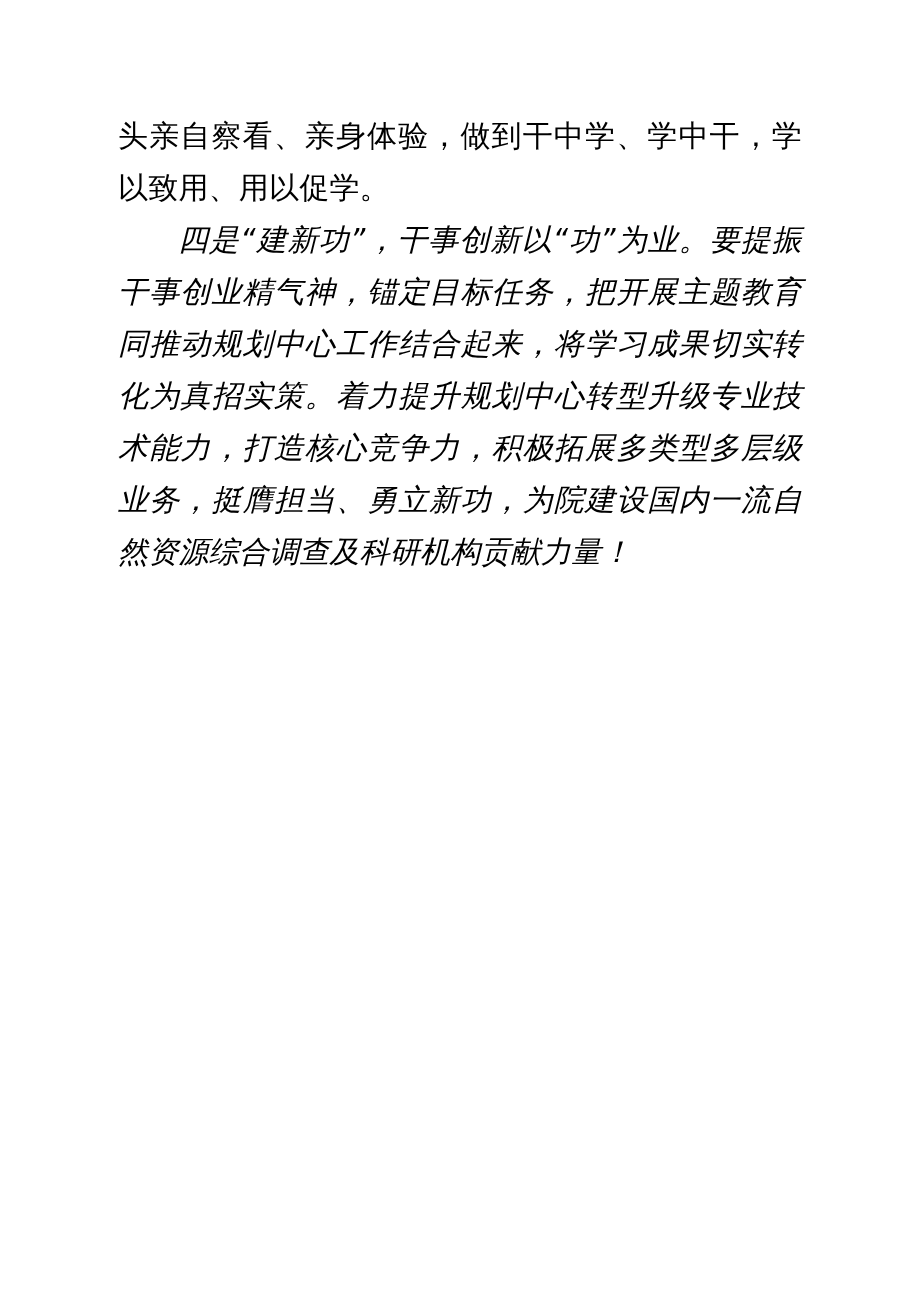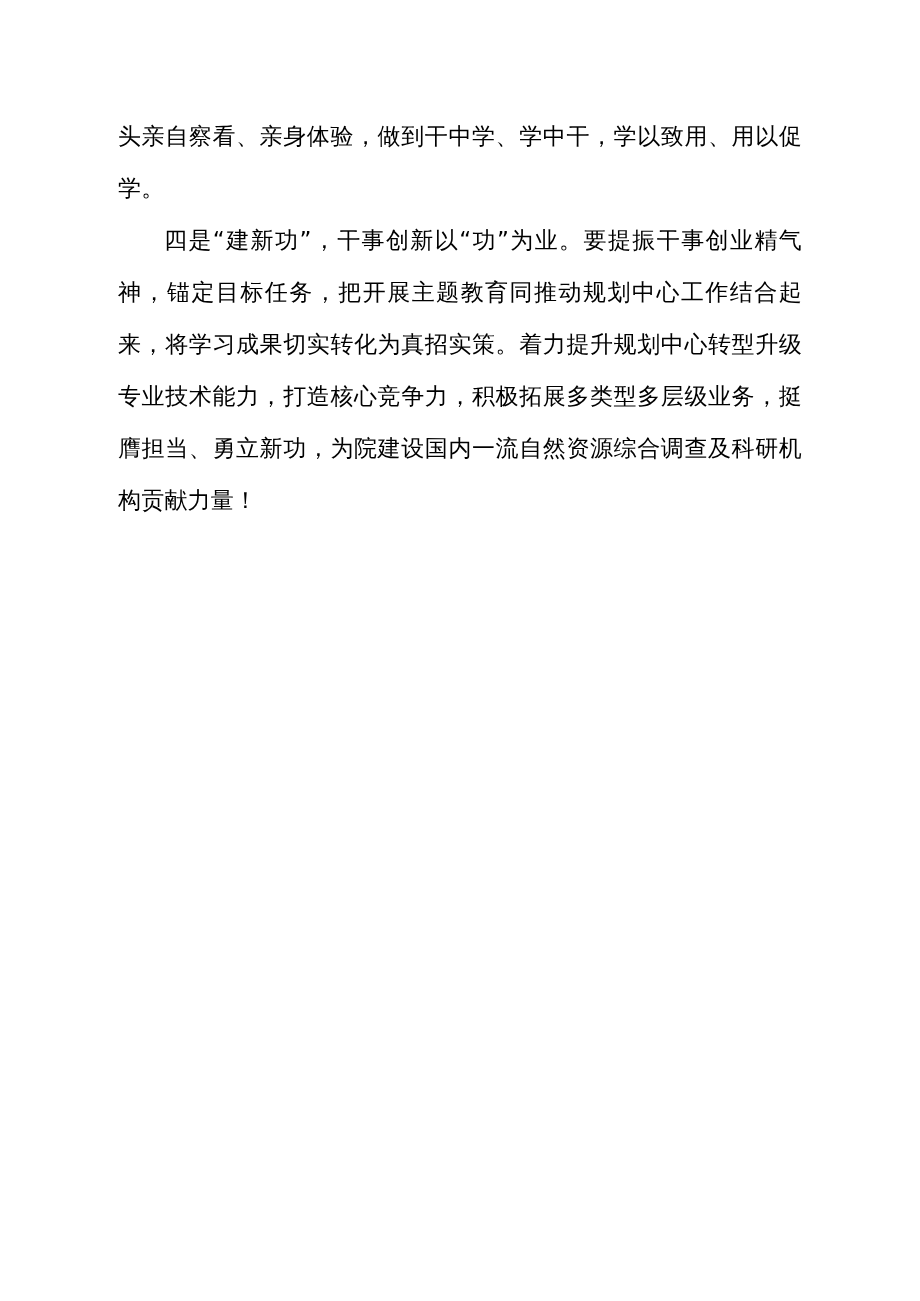--- a/index.html
+++ b/index.html
@@ -16,32 +16,33 @@
   }
   .page {
     position: relative;
     width: 920px;
     height: 1301px;
     box-sizing: border-box;
     padding: 110px 118px 0 118px;
     background: #ffffff;
   }
   .doc-body {
-    font-size: 23px;
+    font-size: 30px;
     line-height: 52px;
     letter-spacing: 0.2px;
     text-align: justify;
     text-justify: inter-ideograph;
   }
   .para {
     margin: 0;
     text-indent: 0;
   }
   .para.indent {
     text-indent: 2em;
+    font-style: italic;
   }
 </style>
 </head>
 <body>
 
 <div class="page">
   <div class="doc-body">
     <p class="para">头亲自察看、亲身体验，做到干中学、学中干，学以致用、用以促学。</p>
     <p class="para indent">四是“建新功”，干事创新以“功”为业。要提振干事创业精气神，锚定目标任务，把开展主题教育同推动规划中心工作结合起来，将学习成果切实转化为真招实策。着力提升规划中心转型升级专业技术能力，打造核心竞争力，积极拓展多类型多层级业务，挺膺担当、勇立新功，为院建设国内一流自然资源综合调查及科研机构贡献力量！</p>
   </div>

